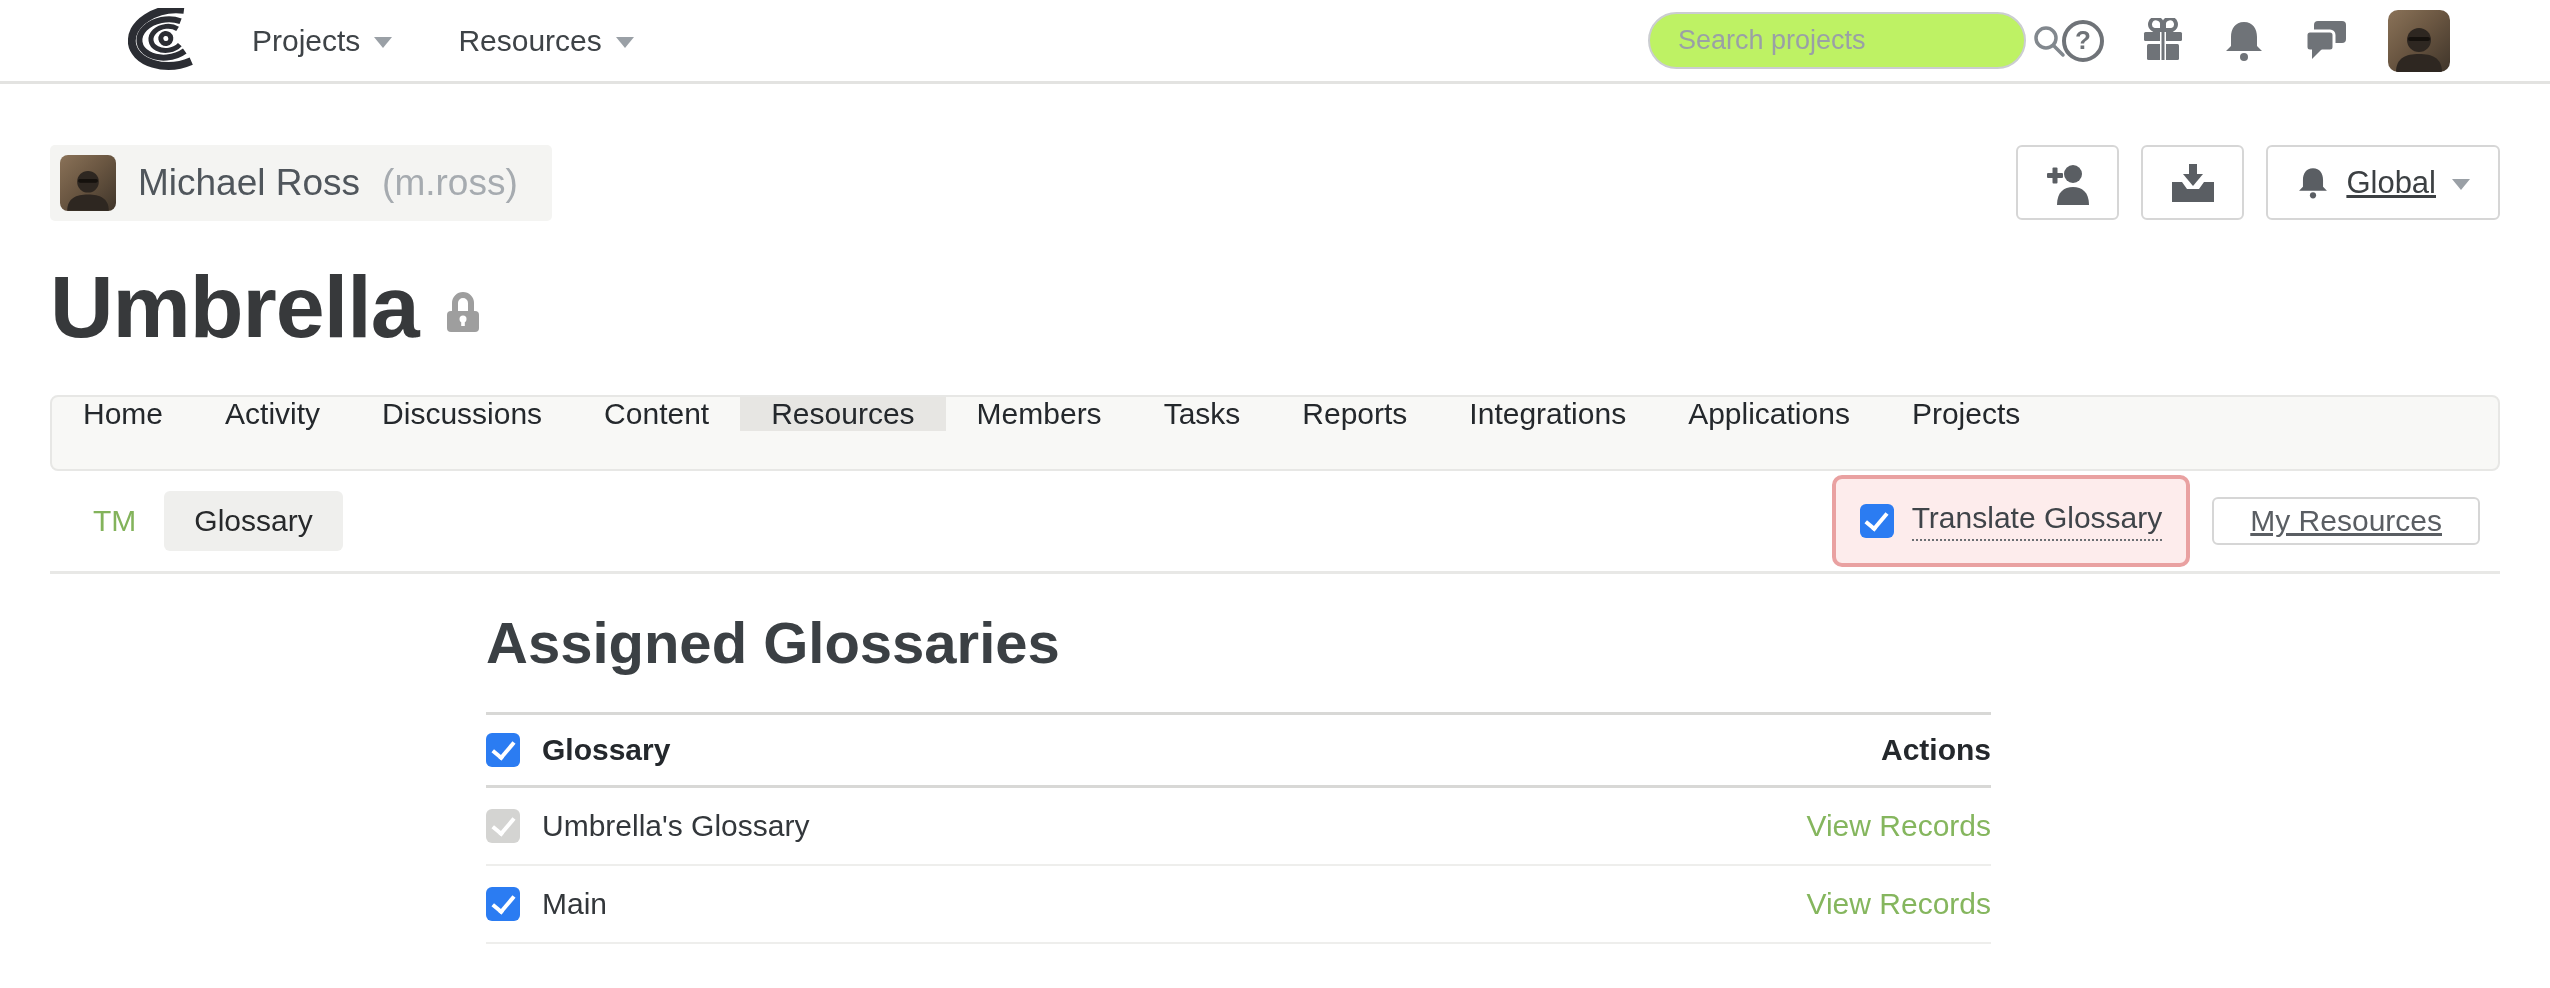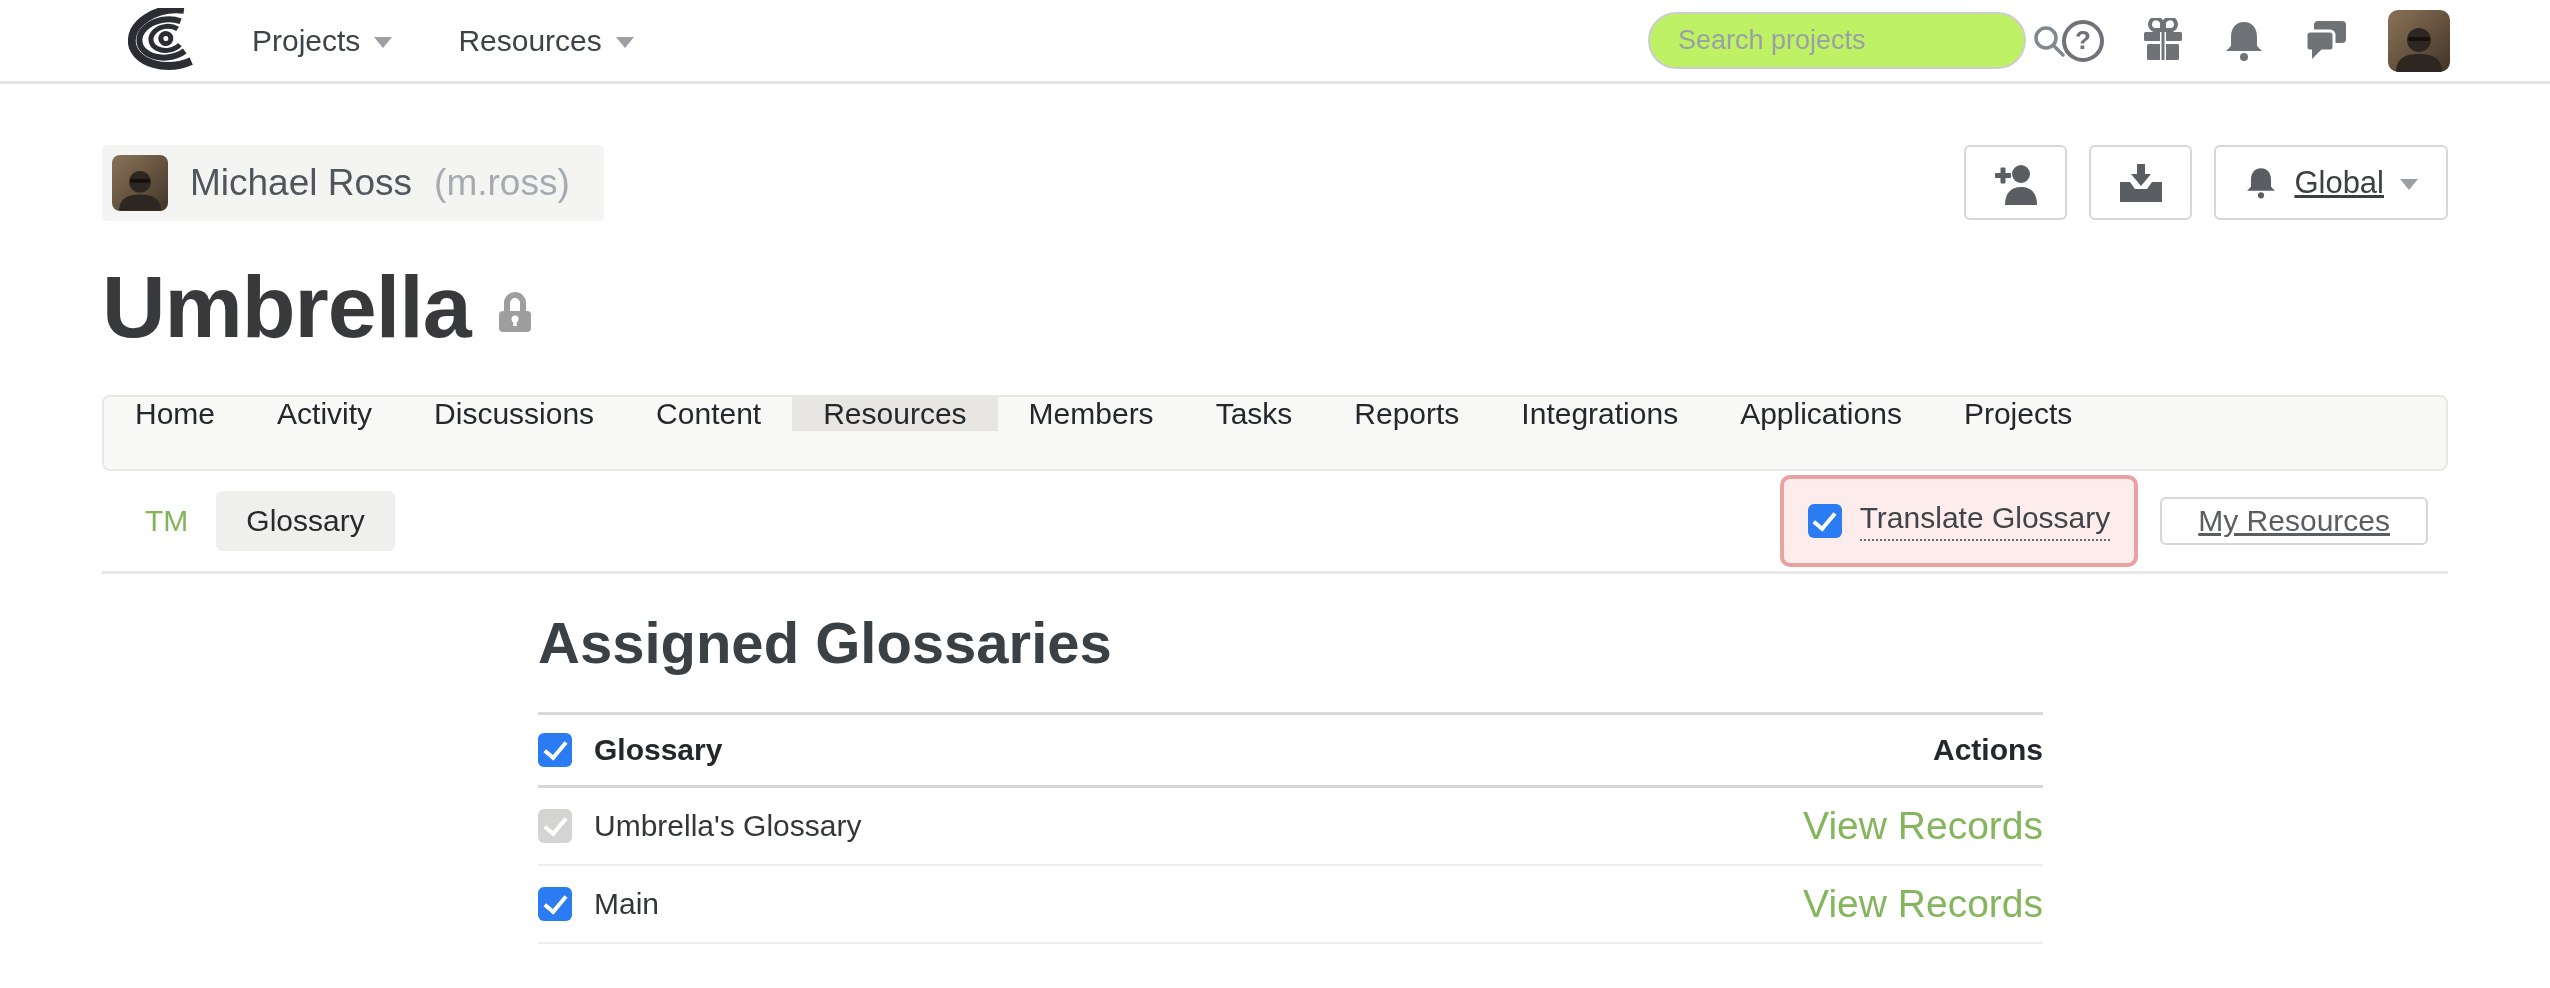--- a/index.html
+++ b/index.html
@@ -21,21 +21,21 @@
     font-family:inherit; background:transparent; }
   .search-pill input::placeholder { color:#9aa0a6; }
   .nav-iconbtn { margin-left:36px; color:#6f7378; display:flex; align-items:center; cursor:pointer; }
   .help-circle { width:42px; height:42px; border:4px solid #6f7378; border-radius:50%;
     display:grid; place-items:center; font-size:26px; font-weight:700; color:#6f7378; }
   .nav-avatar { width:62px; height:62px; border-radius:10px; margin-left:38px; overflow:hidden;
     background:linear-gradient(135deg,#8a7258 0%,#6b5742 45%,#3f352a 100%); position:relative; cursor:pointer; }
   .nav-avatar svg, .pill-avatar svg { position:absolute; bottom:0; left:0; }
 
   
-  .page { padding:0 102px; }
+  .page { padding:0 50px; }
 
   .profile-row { margin-top:61px; display:flex; align-items:flex-start; justify-content:space-between; }
   .user-pill { display:inline-flex; align-items:center; background:#f4f4f2; border-radius:5px;
     padding:10px 34px 10px 10px; gap:22px; }
   .pill-avatar { width:56px; height:56px; border-radius:8px; overflow:hidden; position:relative;
     background:linear-gradient(135deg,#8a7258 0%,#6b5742 45%,#3f352a 100%); }
   .user-name { font-size:37px; color:#50565c; }
   .user-login { font-size:37px; color:#a6abb0; }
 
   .action-btns { display:flex; gap:22px; }
@@ -75,21 +75,21 @@
   
   .content { margin-left:436px; width:1505px; margin-top:36px; }
   .content h2 { font-size:58px; font-weight:600; color:#3b4044; line-height:66px; margin-bottom:36px; }
   .gtable { width:100%; }
   .g-head { border-top:3px solid #d8d8d6; border-bottom:3px solid #d8d8d6; height:76px;
     display:flex; align-items:center; font-weight:700; font-size:30px; color:#24282c; }
   .g-row { height:78px; display:flex; align-items:center; border-bottom:2px solid #eeeeec;
     font-size:30px; color:#33373b; }
   .g-name { margin-left:22px; }
   .g-fill { flex:1; }
-  .g-action { color:#85b65e; font-size:39px; cursor:pointer; }
+  .g-action { color:#85b65e; font-size:30px; cursor:pointer; }
 
   svg { display:block; }
 </style>
 </head>
 <body>
 
 <div class="navbar">
   <div class="logo">
     <svg width="92" height="66" viewBox="0 0 92 66">
       <g transform="rotate(-8 46 33)" fill="none" stroke="#2b2d33">

